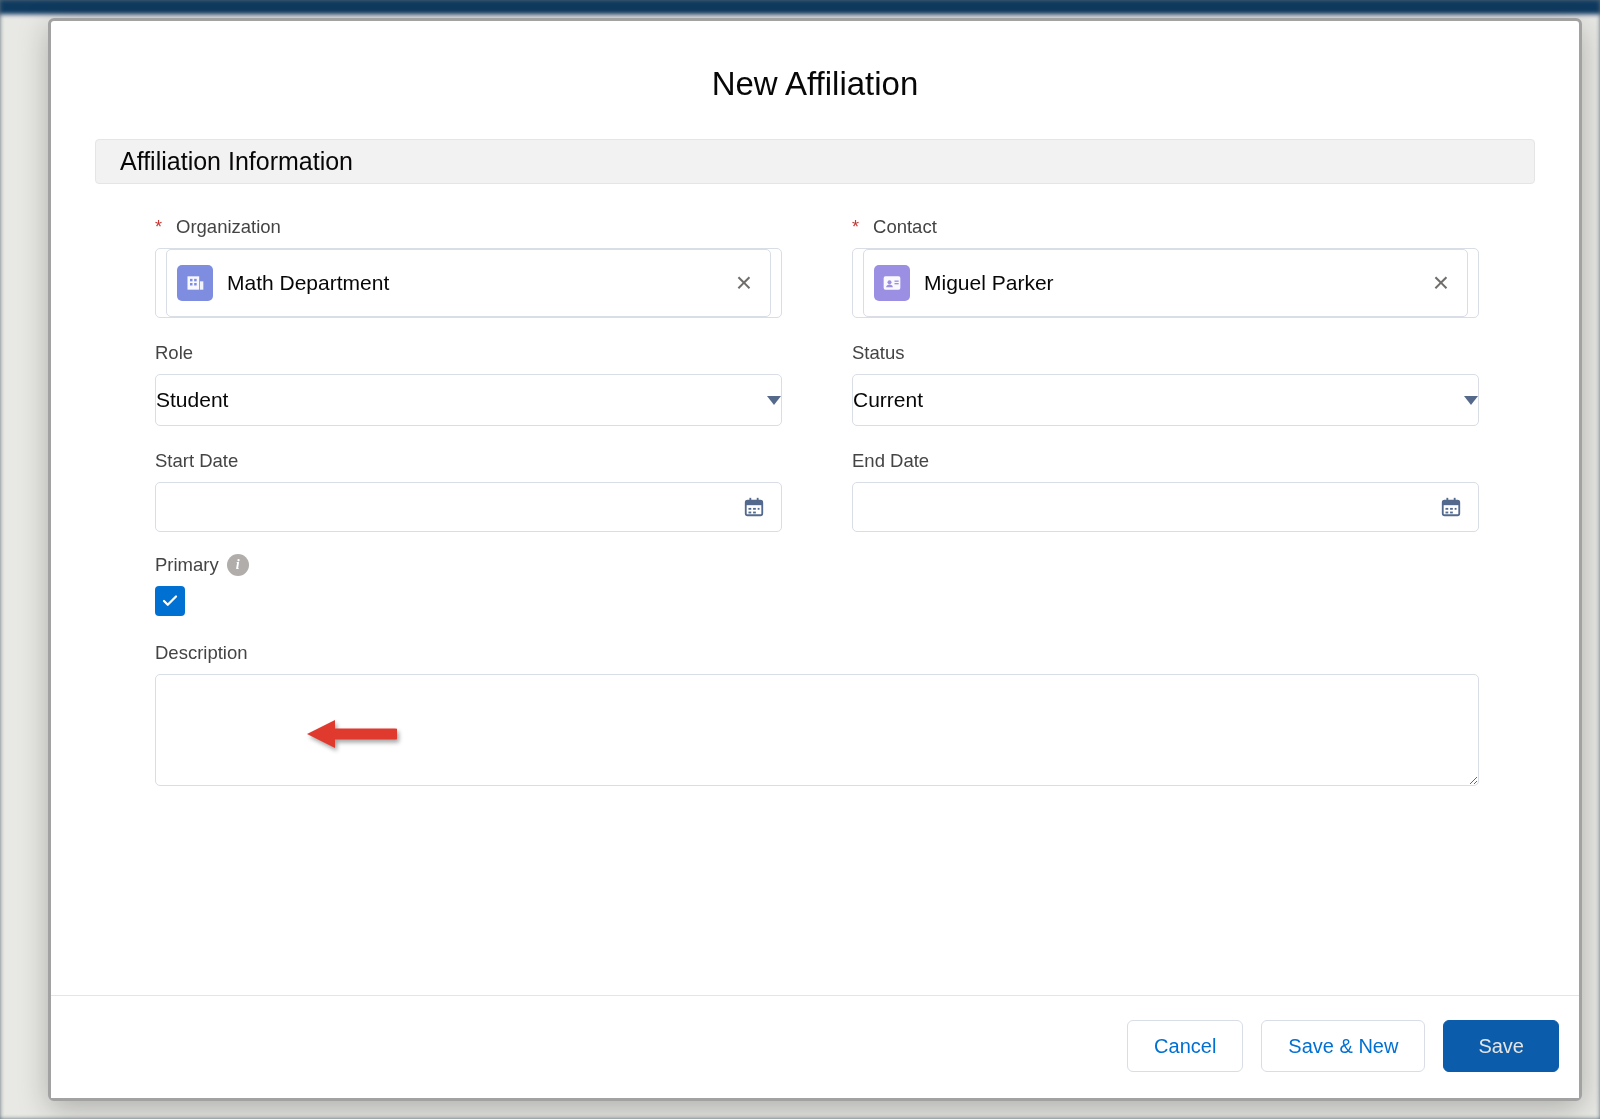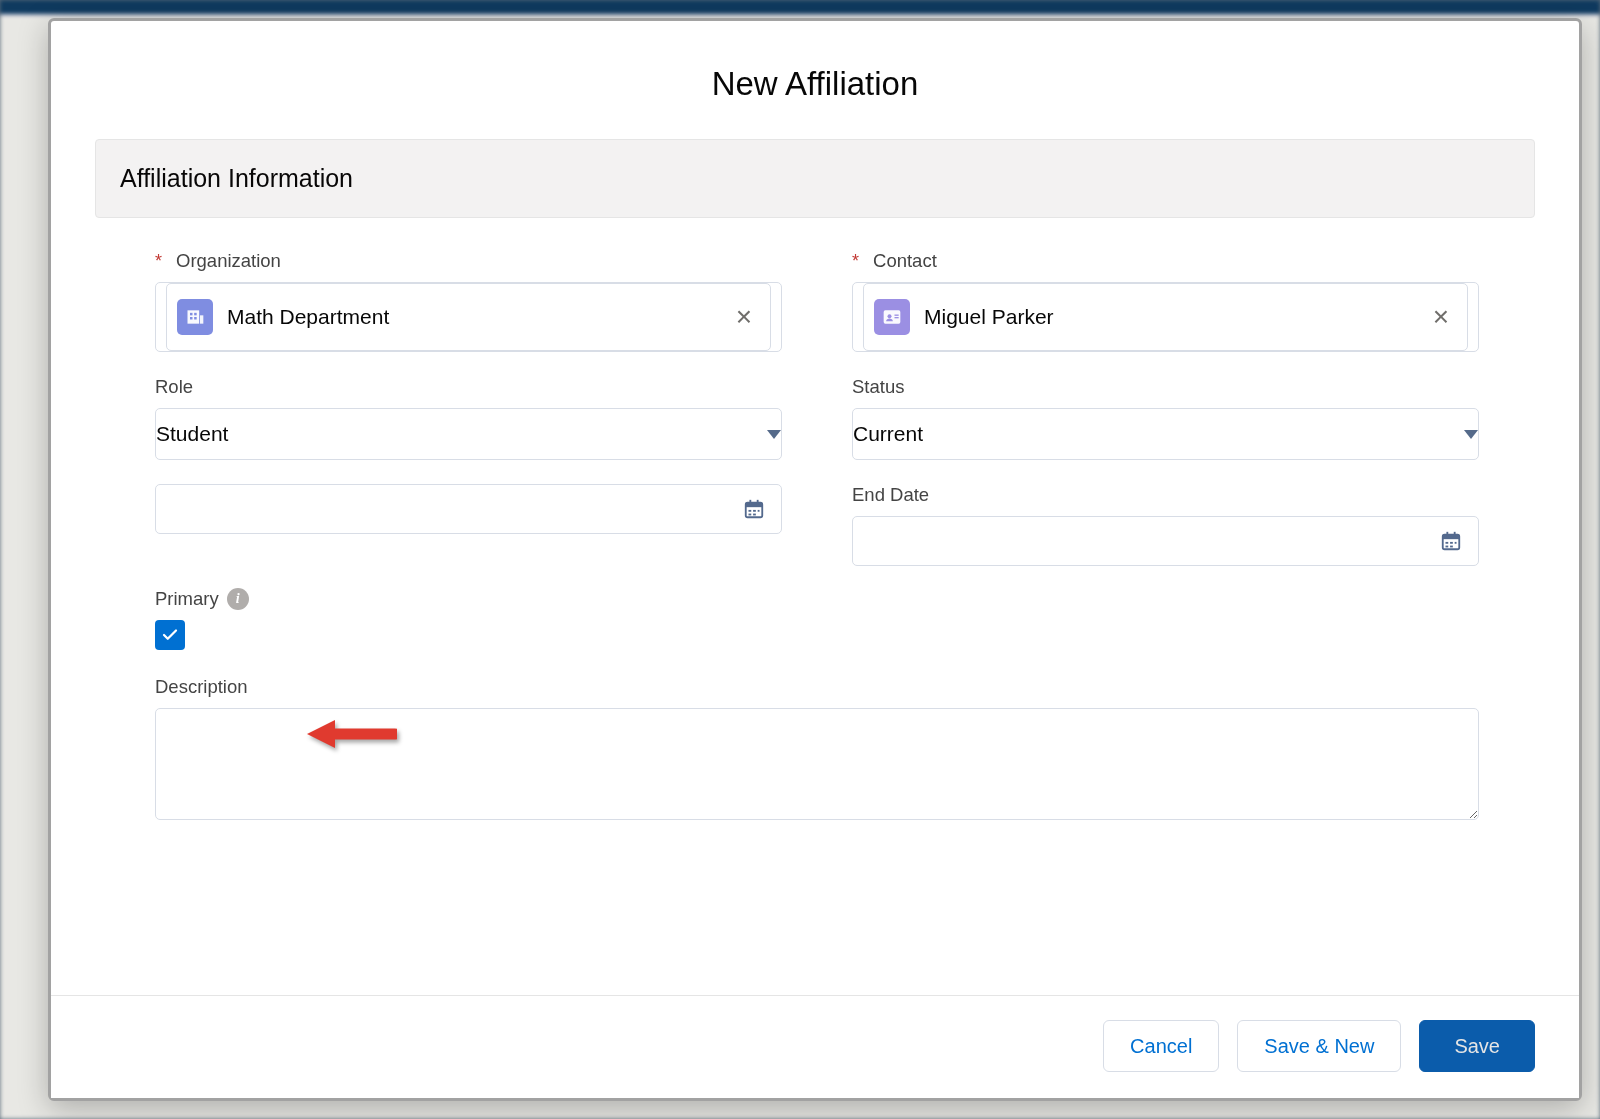--- a/index.html
+++ b/index.html
@@ -39,21 +39,21 @@
   .modal-header h1 {
     font-weight: 400;
     font-size: 33px;
     color: #070707;
   }
   .section-bar {
     margin: 0 44px 10px;
     background: #f3f2f2;
     border: 1px solid #e5e5e5;
     border-radius: 4px;
-    padding: 24px 24px;
+    padding: 7px 24px;
   }
   .section-bar h2 {
     font-weight: 400;
     font-size: 25px;
     color: #080707;
   }
   .form-body {
     flex: 1;
     padding: 10px 100px 20px 104px;
     overflow: auto;
@@ -134,21 +134,21 @@
     resize:vertical;padding:10px;font-size:18px;background:#fff;
   }
   .arrow-annot{
     position:absolute;
     left: 256px; top: 693px;
     pointer-events:none;
     filter: drop-shadow(2px 3px 2px rgba(0,0,0,.35));
   }
   .modal-footer{
     border-top:1px solid #e5e5e5;
-    padding: 24px 44px 26px;
+    padding: 24px 20px 26px;
     display:flex;justify-content:flex-end;gap:18px;
     background:#fff;
   }
   .btn{
     height:52px;border-radius:6px;border:1px solid #d8dde6;background:#fff;
     padding:0 26px;font-size:20px;color:#0070d2;cursor:pointer;
     display:flex;align-items:center;
   }
   .btn-brand{
     background:#0b5cab;border-color:#0b5cab;color:#e5e5e5;padding:0 34px;
@@ -228,20 +228,21 @@
         <div class="field-label">Status</div>
         <div class="select">
           <span>Current</span>
           <span class="caret"></span>
         </div>
       </div>
     </div>
 
     <div class="row" style="margin-top:24px">
       <div class="col">
+        <div class="field-label">Start Date</div>
         <div class="date-input">
           <span class="cal">
             <svg width="22" height="22" viewBox="0 0 24 24" fill="#53698d">
                 <rect x="3" y="5" width="18" height="16" rx="2" fill="none" stroke="#53698d" stroke-width="2"></rect>
                 <rect x="3" y="5" width="18" height="5" fill="#53698d"></rect>
                 <rect x="7" y="2" width="2" height="5" fill="#53698d"></rect>
                 <rect x="15" y="2" width="2" height="5" fill="#53698d"></rect>
                 <rect x="6" y="13" width="3" height="2"></rect>
                 <rect x="11" y="13" width="3" height="2"></rect>
                 <rect x="16" y="13" width="2" height="2"></rect>

